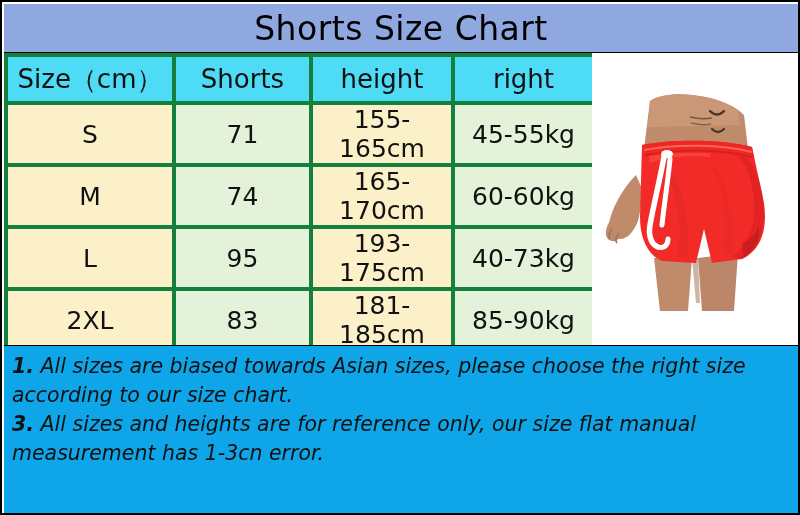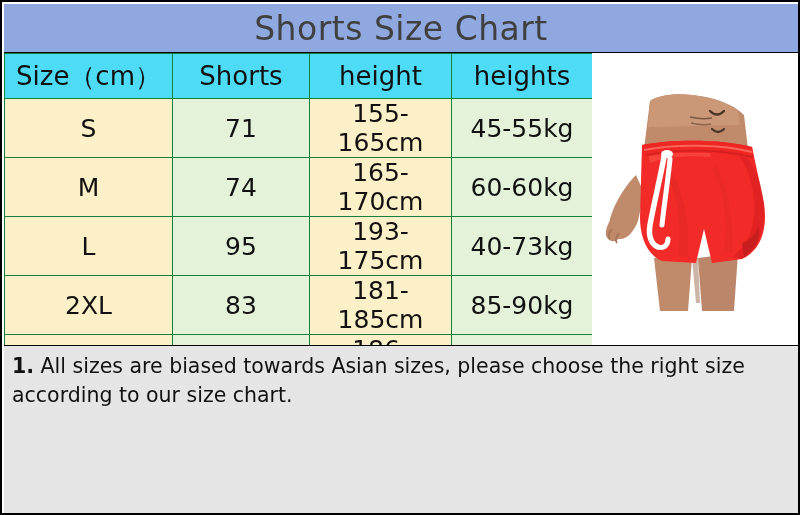--- a/index.html
+++ b/index.html
@@ -20,21 +20,21 @@
   
   .title-bar{
     position:absolute;left:2px;top:2px;
     width:794px;height:49px;
     background:var(--title-bg,#8FA9E0);
     border-bottom:1px solid #000;
     display:flex;align-items:center;justify-content:center;
     box-sizing:border-box;
   }
   .title-bar .title-text{
-    font-size:33px;color:#404040;
+    font-size:33px;color:#000000;
     letter-spacing:.5px;
     white-space:nowrap;
     font-weight:400;
   }
 
   
   .body-area{
     position:absolute;left:2px;top:51px;
     width:794px;height:292px;
   }
@@ -45,21 +45,21 @@
     width:588px;height:292px;
     border-collapse:collapse;
     table-layout:fixed;
   }
   table.size-table col.c0{width:168px;}
   table.size-table col.c1{width:137px;}
   table.size-table col.c2{width:142px;}
   table.size-table col.c3{width:141px;}
 
   table.size-table th,table.size-table td{
-    border:1px solid #15803d;
+    border:4px solid #15803d;
     text-align:center;
     vertical-align:middle;
     color:#111;
     padding:0;
     font-weight:400;
   }
   table.size-table thead th{
     height:44px;
     background:var(--head-bg,#4DDBF5);
     font-size:26px;
@@ -80,21 +80,22 @@
   }
   .photo-panel svg{display:block;}
 
   
   .notes{
     position:absolute;left:2px;top:343px;
     width:794px;height:168px;
     box-sizing:border-box;
     border-top:1px solid #000;
     padding:6px 8px 0 8px;
-    background:#e5e5e5;
+    background:#0ea5e9;
+    font-style:italic;
   }
   .note-line{
     font-size:20.5px;
     line-height:29px;
     color:#111;
     white-space:nowrap;
   }
   .note-line.wrap{white-space:normal;}
   .note-num{font-weight:700;}
 </style>
@@ -114,21 +115,21 @@
         <col class="c0">
           <col class="c1">
           <col class="c2">
           <col class="c3">
       </colgroup>
       <thead>
         <tr>
           <th>Size（cm）</th>
           <th>Shorts</th>
           <th>height</th>
-          <th>heights</th>
+          <th>right</th>
         </tr>
       </thead>
       <tbody>
         <tr>
           <td class="cream">S</td>
           <td class="green">71</td>
           <td class="cream">155-165cm</td>
           <td class="green">45-55kg</td>
         </tr>
         <tr>
@@ -210,15 +211,19 @@
         <ellipse cx="75" cy="101" rx="6" ry="4" fill="#FFFFFF"></ellipse>
       </svg>
     </div>
   </div>
 
   <div class="notes">
     <div class="note-line wrap">
       <span class="note-num">1.</span>
       <span>All sizes are biased towards Asian sizes, please choose the right size according to our size chart.</span>
     </div>
+    <div class="note-line wrap">
+      <span class="note-num">3.</span>
+      <span>All sizes and heights are for reference only, our size flat manual measurement has 1-3cn error.</span>
+    </div>
   </div>
 
 </div>
 
 </body></html>

